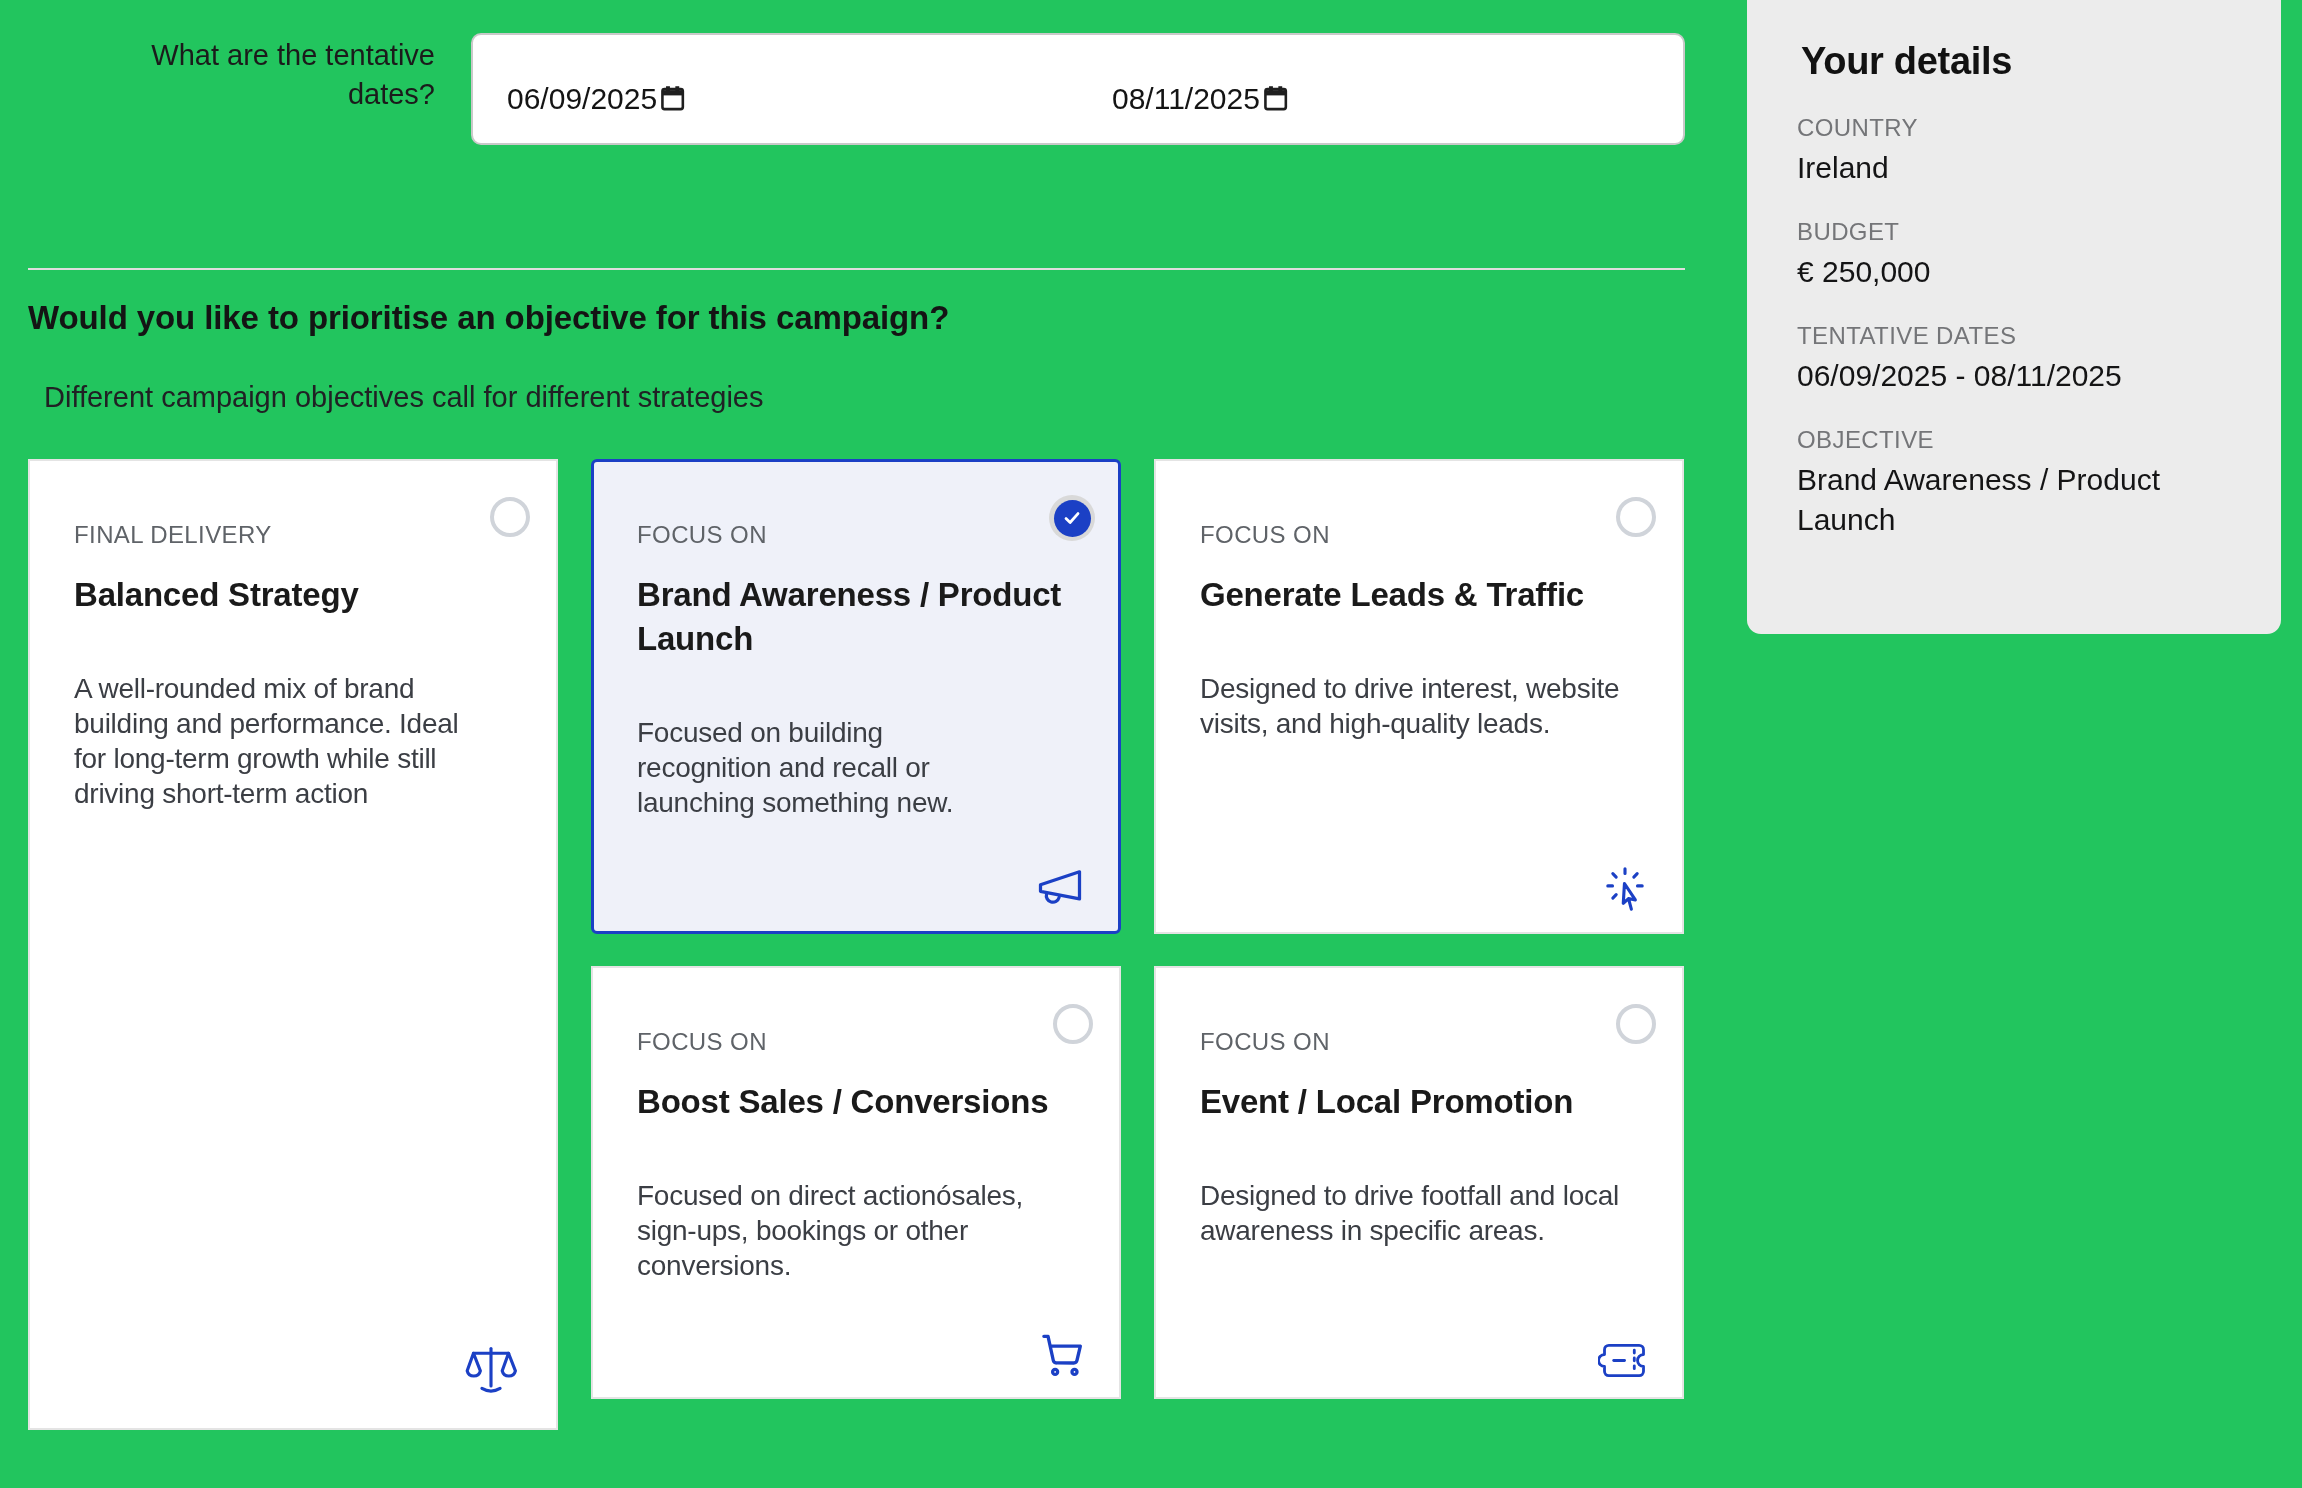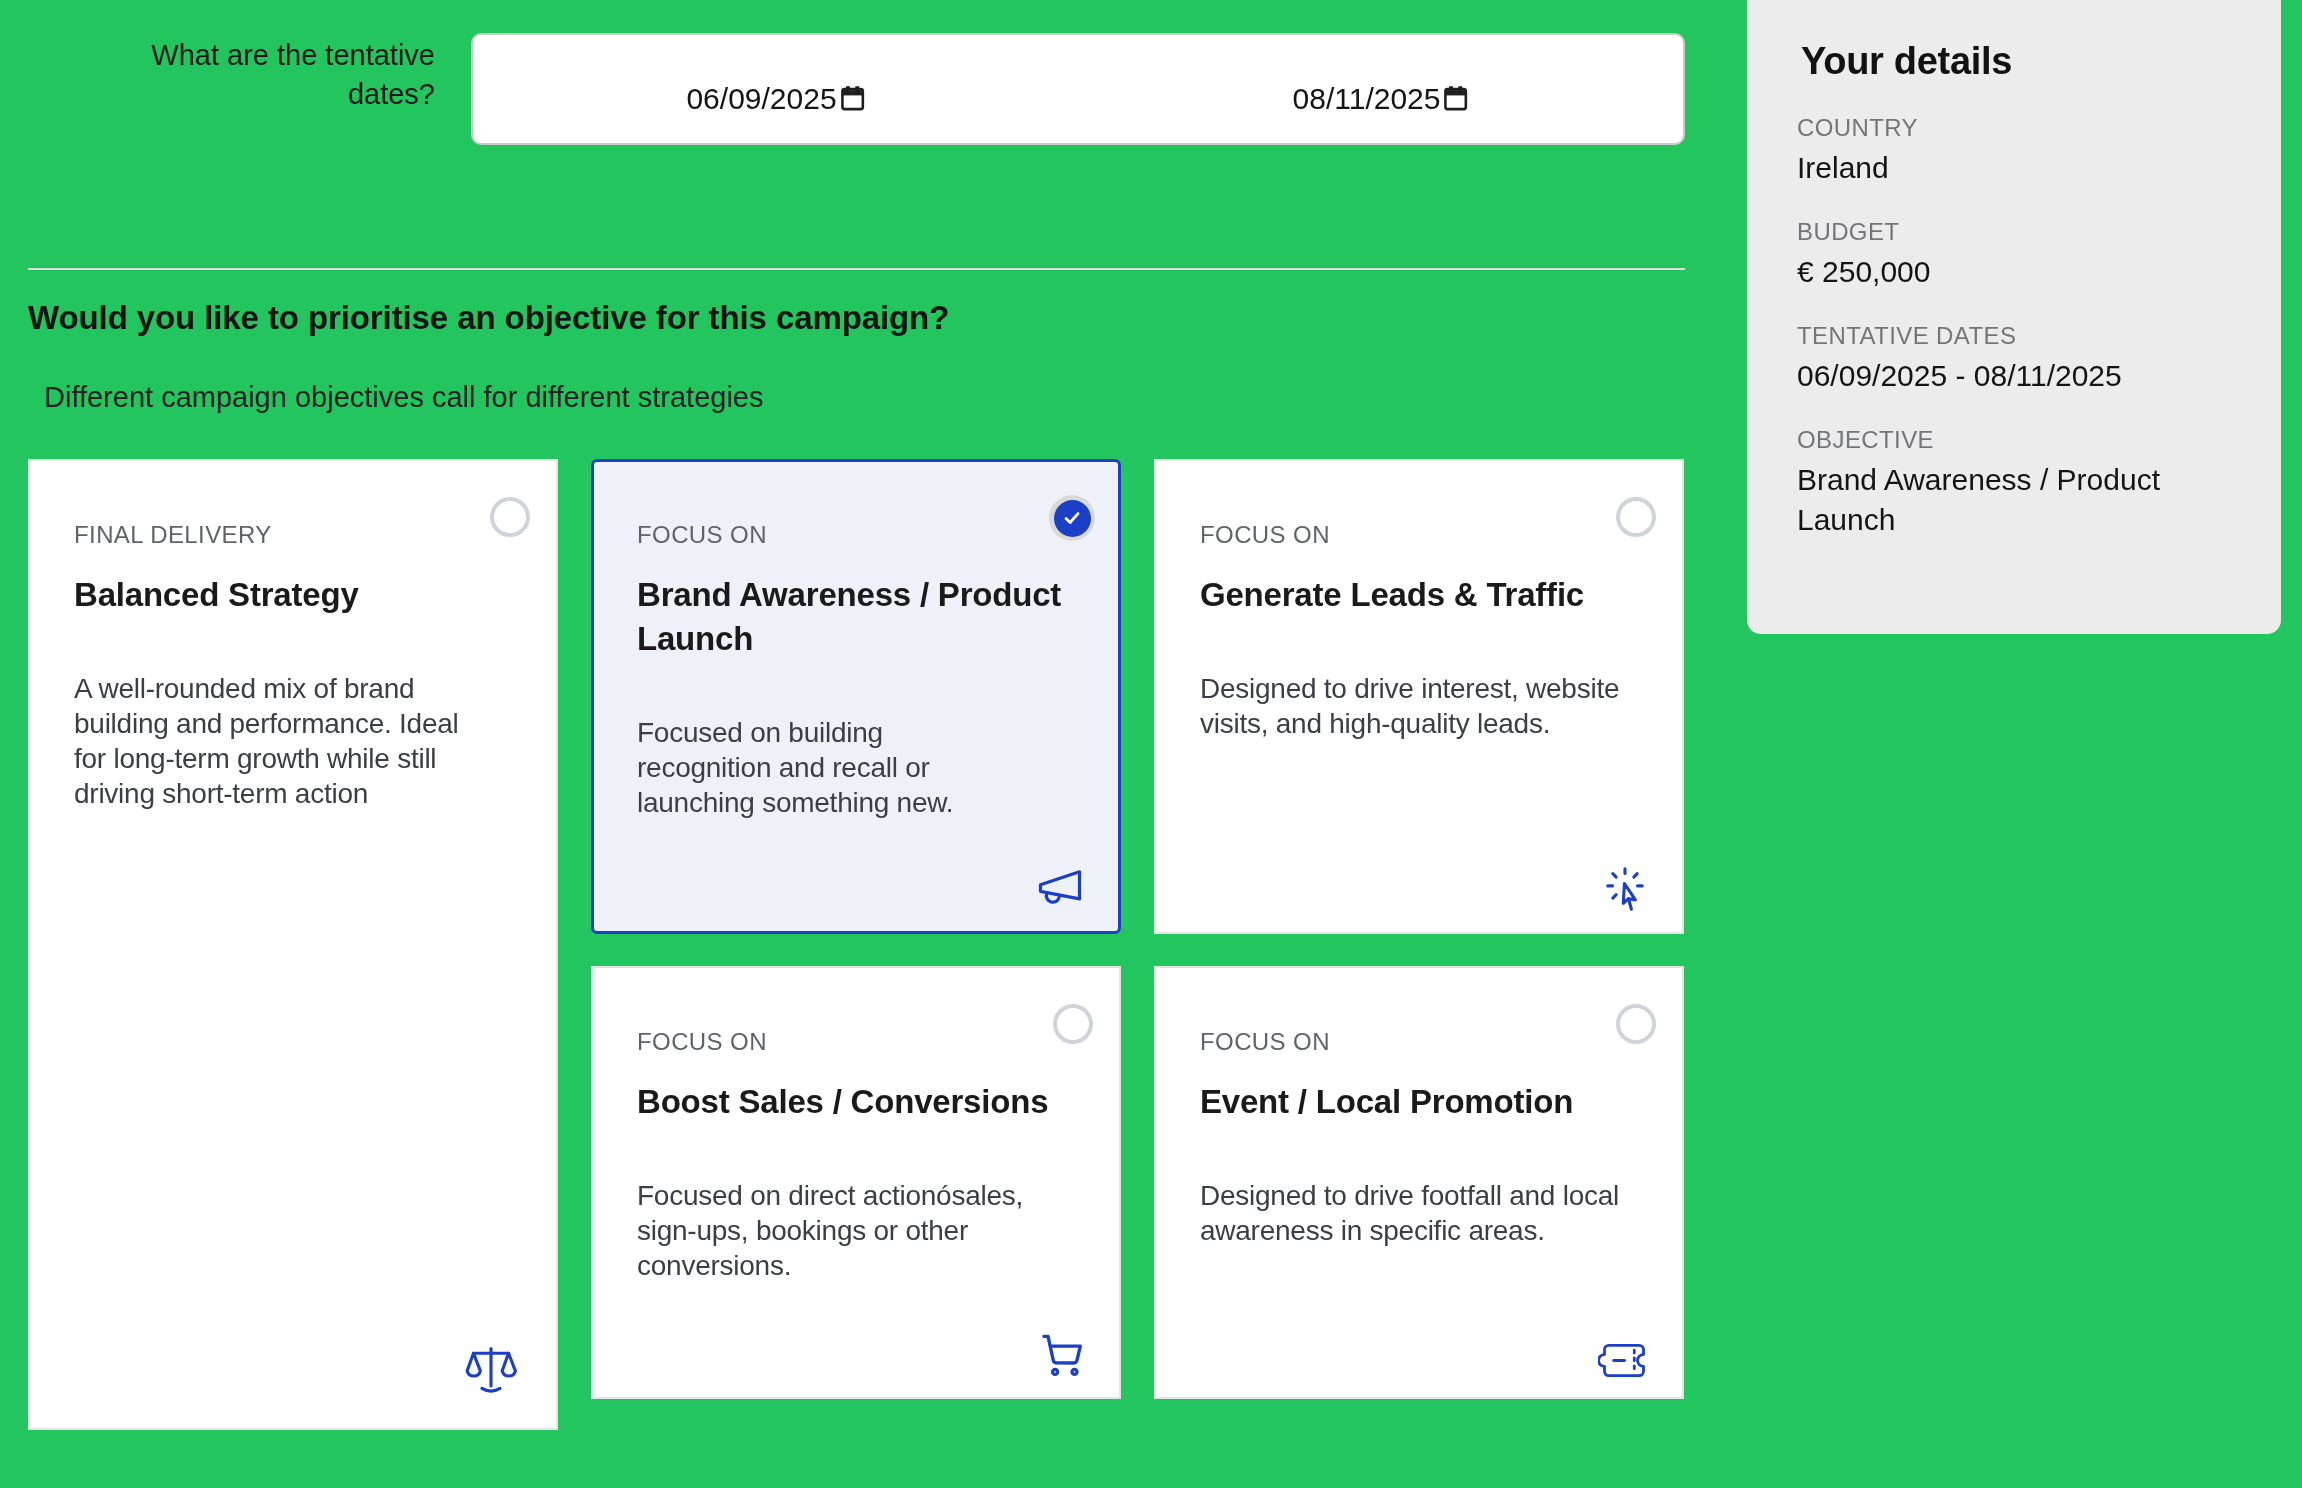--- a/index.html
+++ b/index.html
@@ -10,21 +10,21 @@
   
   #question-label{
     position:absolute;left:100px;top:36px;width:335px;text-align:right;
     font-size:29px;line-height:39px;color:#1b1b1b;
   }
   #date-box{
     position:absolute;left:471px;top:33px;width:1214px;height:112px;
     border:2px solid #c9c9c9;border-radius:10px;display:flex;box-sizing:border-box;background:#fff;
   }
   .date-field{
-    flex:1;display:flex;align-items:center;justify-content:center;
+    flex:1;display:flex;align-items:center;justify-content:flex-start;
     padding:0 31px 0 34px;font-size:30px;color:#141414;cursor:pointer;margin-top:19px;
   }
   .cal-icon{line-height:0;}
   
   #divider{position:absolute;left:28px;top:268px;width:1657px;border-top:2px solid #dedede;height:0;}
   #heading{position:absolute;left:28px;top:299px;margin:0;font-size:33px;font-weight:700;color:#141414;letter-spacing:-0.1px;}
   #subheading{position:absolute;left:28px;top:365px;margin:16px;font-size:29px;font-weight:400;color:#202124;}
   
   #cards{position:absolute;left:28px;top:459px;display:flex;gap:33px;}
   .col{display:flex;flex-direction:column;gap:32px;width:530px;}

